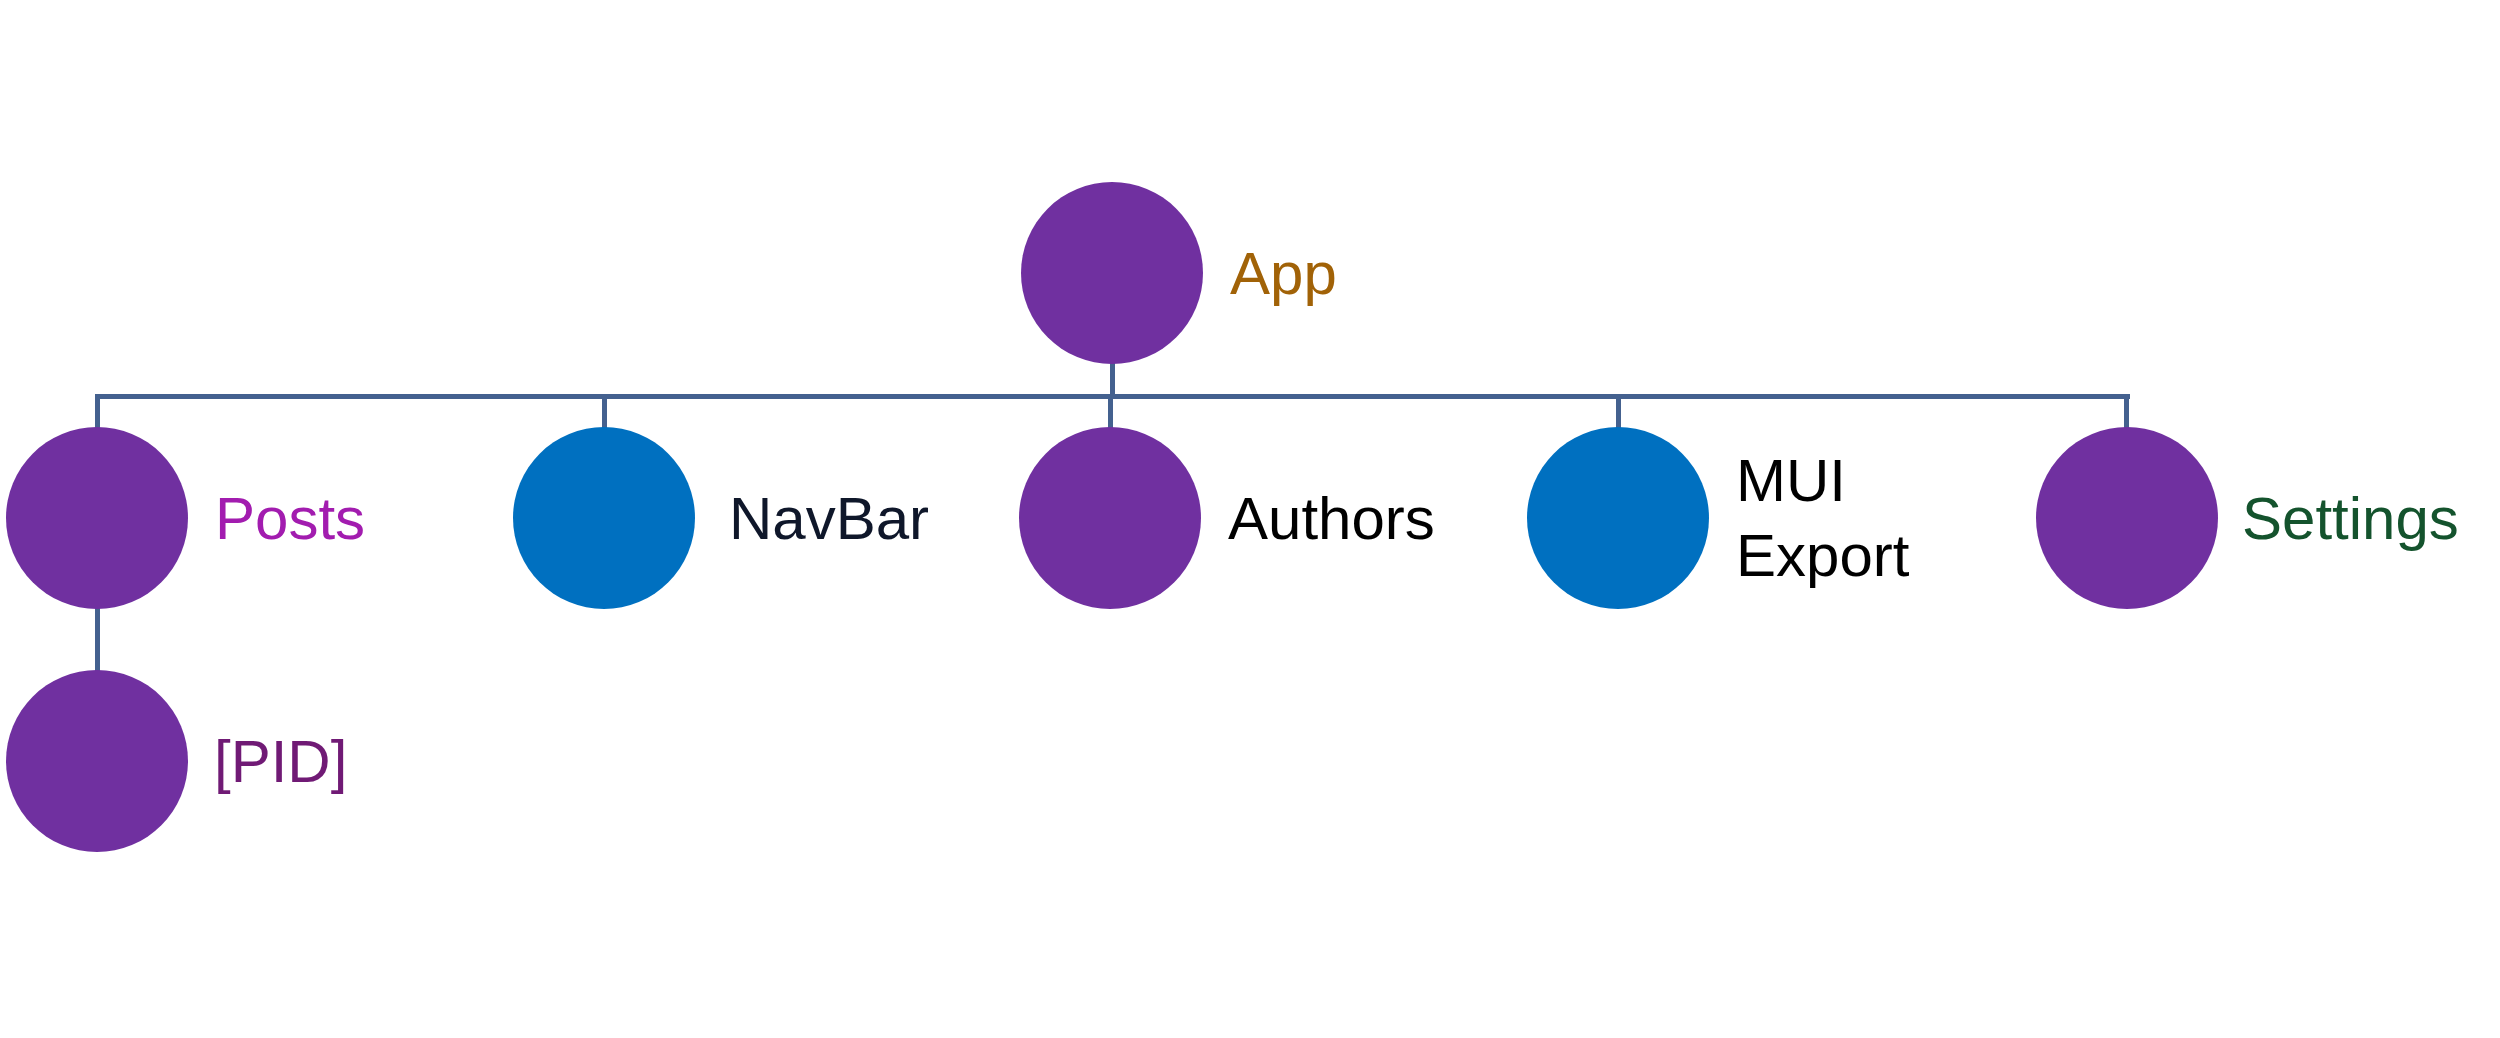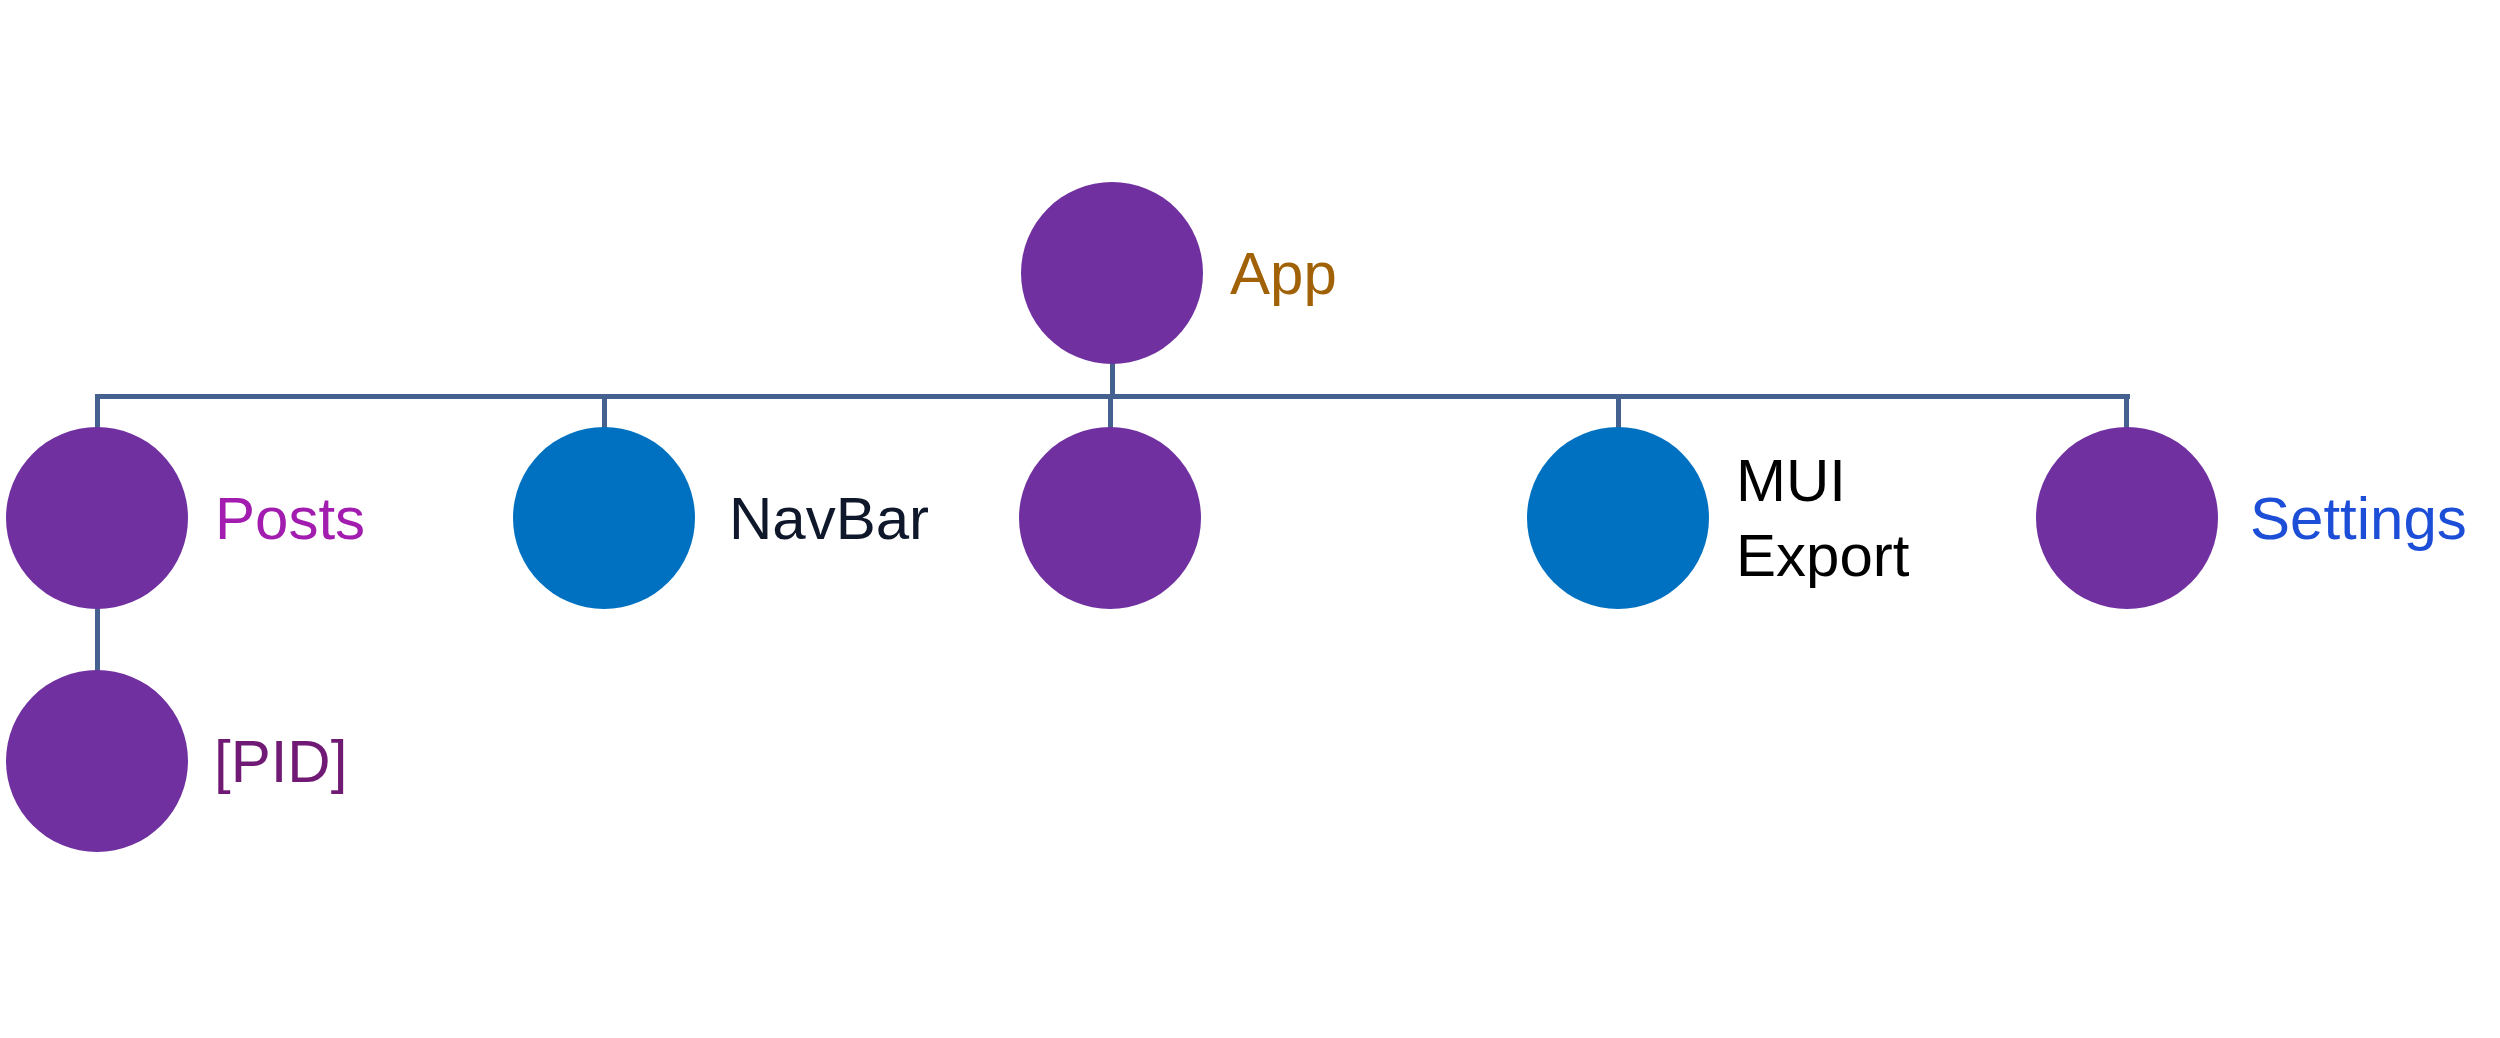--- a/index.html
+++ b/index.html
@@ -67,23 +67,24 @@
   <div class="node" style="left: 1021px; top: 182px; background-color: rgb(112, 48, 160);"></div>
   <div class="label" style="left: 1230px; top: 273px; color: #a16207;">App</div>
 
   <div class="node" style="left: 6px; top: 427px; background-color: rgb(112, 48, 160);"></div>
   <div class="label" style="left: 215px; top: 518px; color: #a21caf;">Posts</div>
 
   <div class="node" style="left: 513px; top: 427px; background-color: rgb(0, 112, 192);"></div>
   <div class="label" style="left: 729px; top: 518px; color: #0f172a;">NavBar</div>
 
   <div class="node" style="left: 1019px; top: 427px; background-color: rgb(112, 48, 160);"></div>
+  <div class="label" style="left: 1228px; top: 518px; color: rgb(0, 0, 0);">Authors</div>
 
   <div class="node" style="left: 1527px; top: 427px; background-color: rgb(0, 112, 192);"></div>
   <div class="label label--wrap" style="left: 1736px; top: 518px; color: rgb(0, 0, 0);">MUI Export</div>
 
   <div class="node" style="left: 2036px; top: 427px; background-color: rgb(112, 48, 160);"></div>
-  <div class="label" style="left: 2242px; top: 518px; color: #1d4ed8; margin-left: 8px;">Settings</div>
+  <div class="label" style="left: 2242px; top: 518px; color: #14532d;">Settings</div>
 
   <div class="node" style="left: 6px; top: 670px; background-color: rgb(112, 48, 160);"></div>
   <div class="label" style="left: 214px; top: 761px; color: #701a75;">[PID]</div>
 
 </div>
 
 </body></html>

